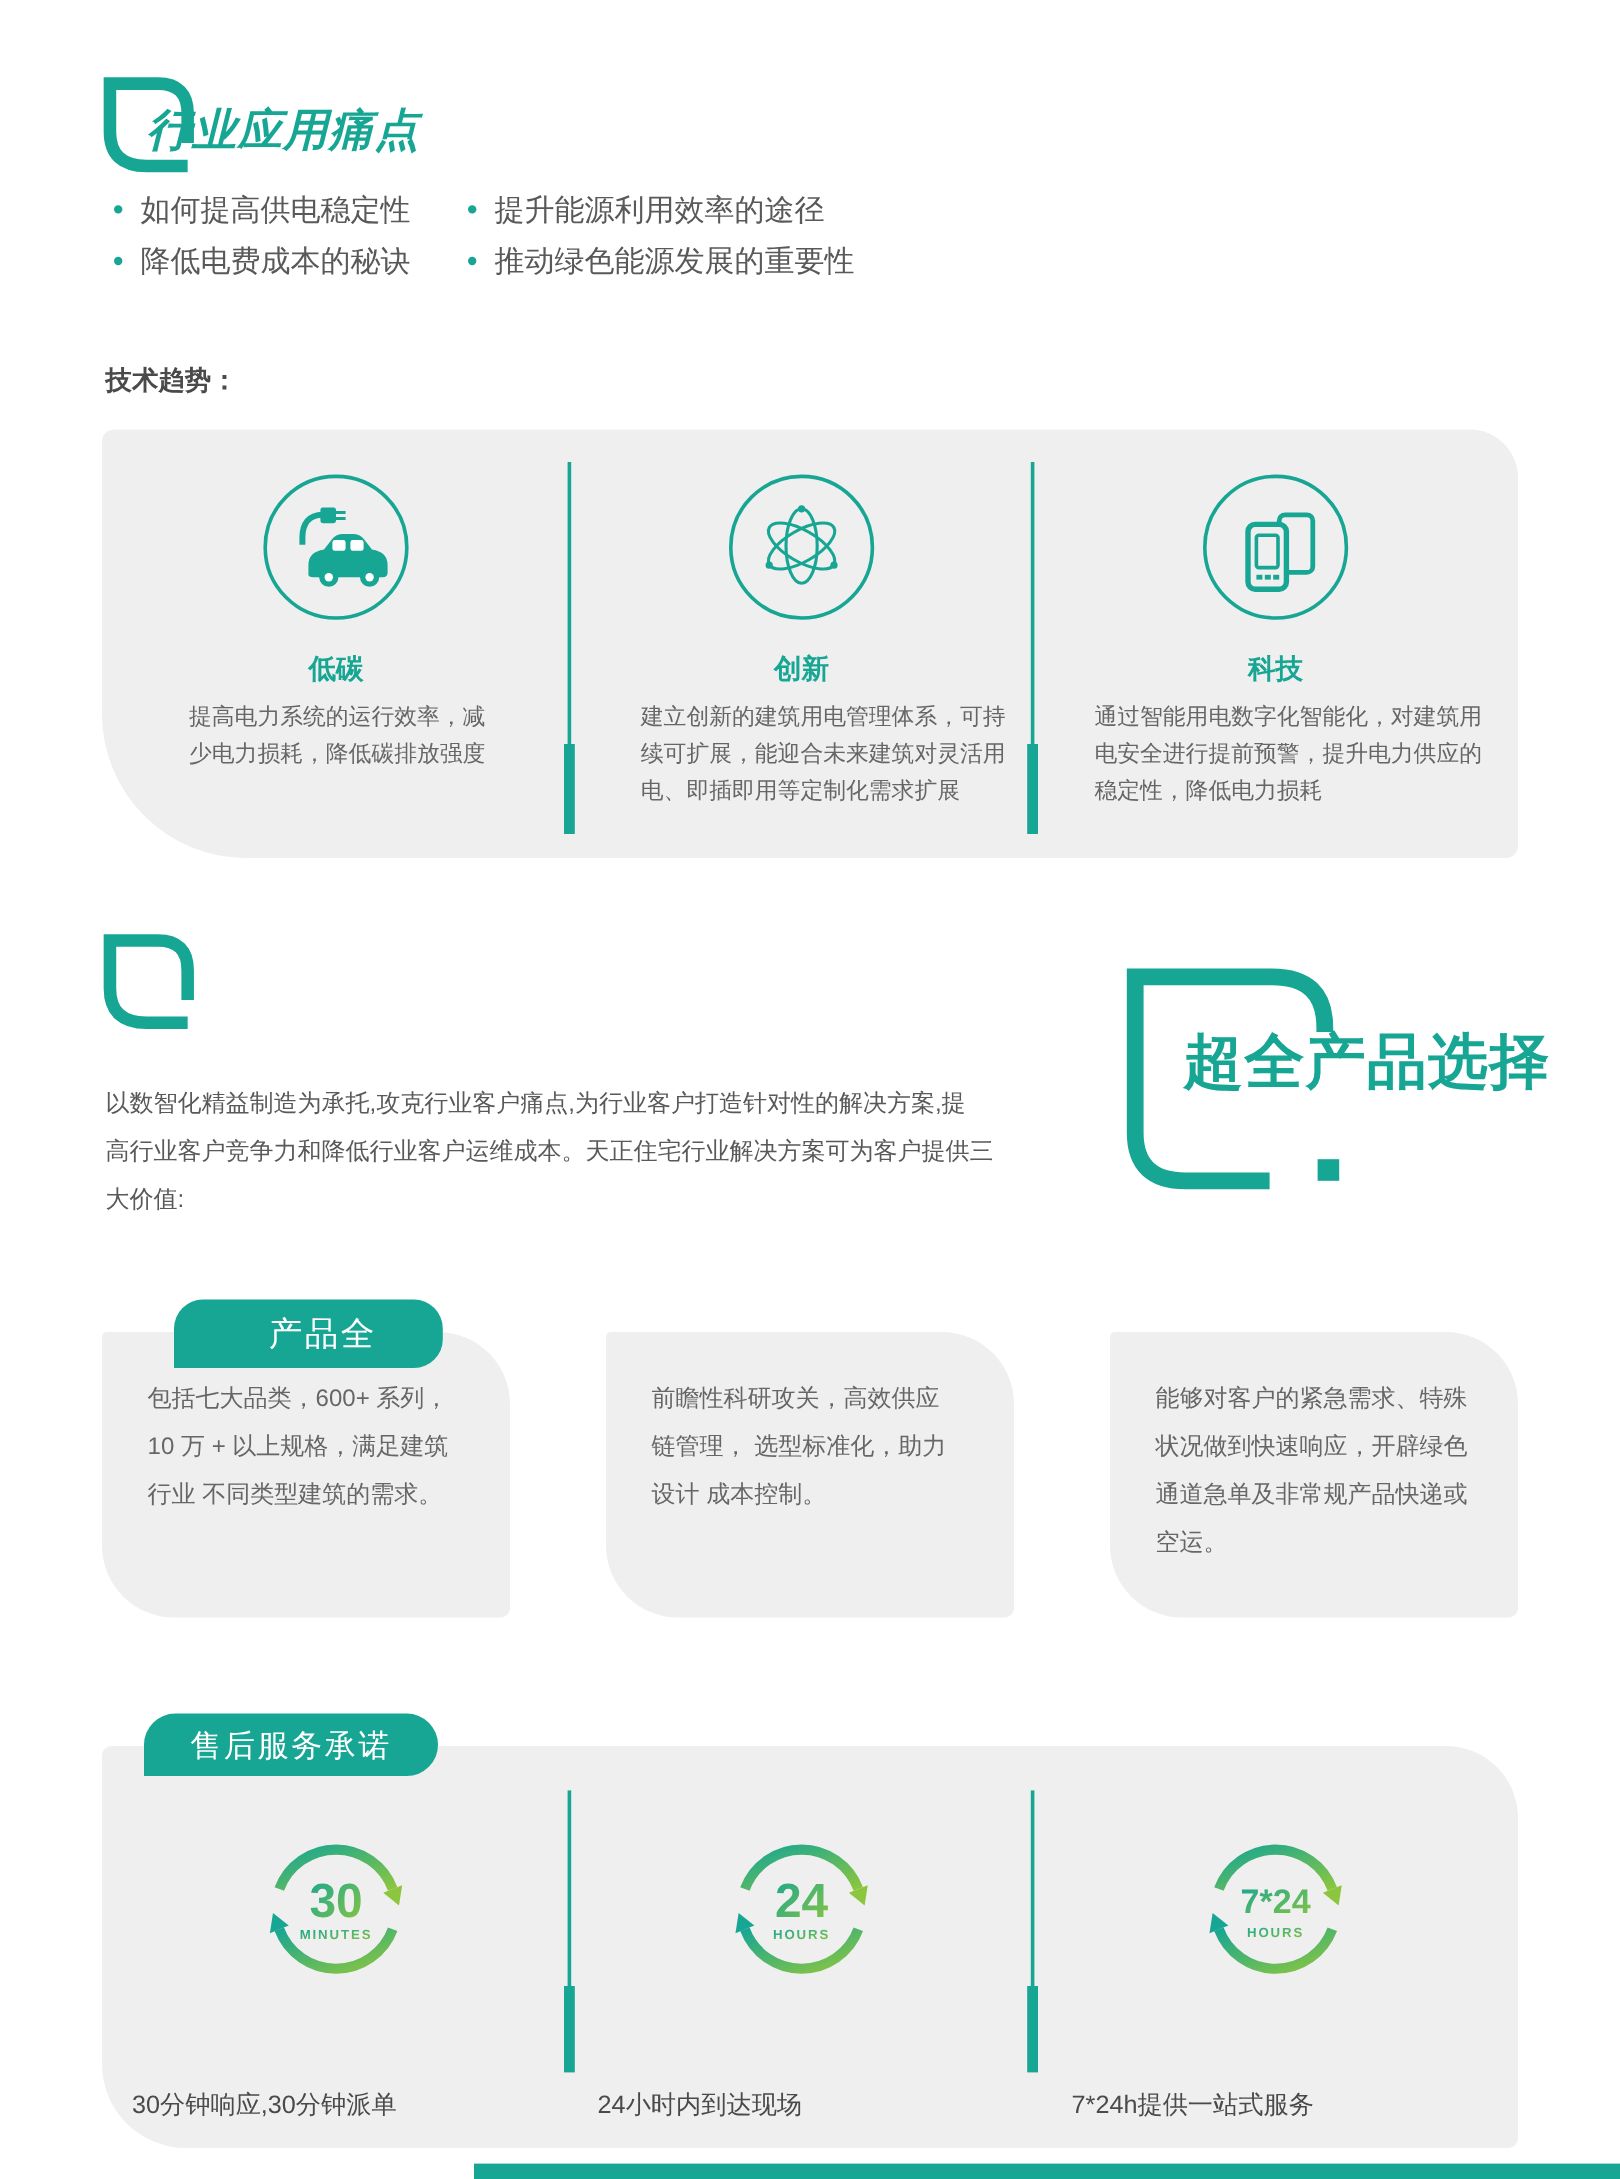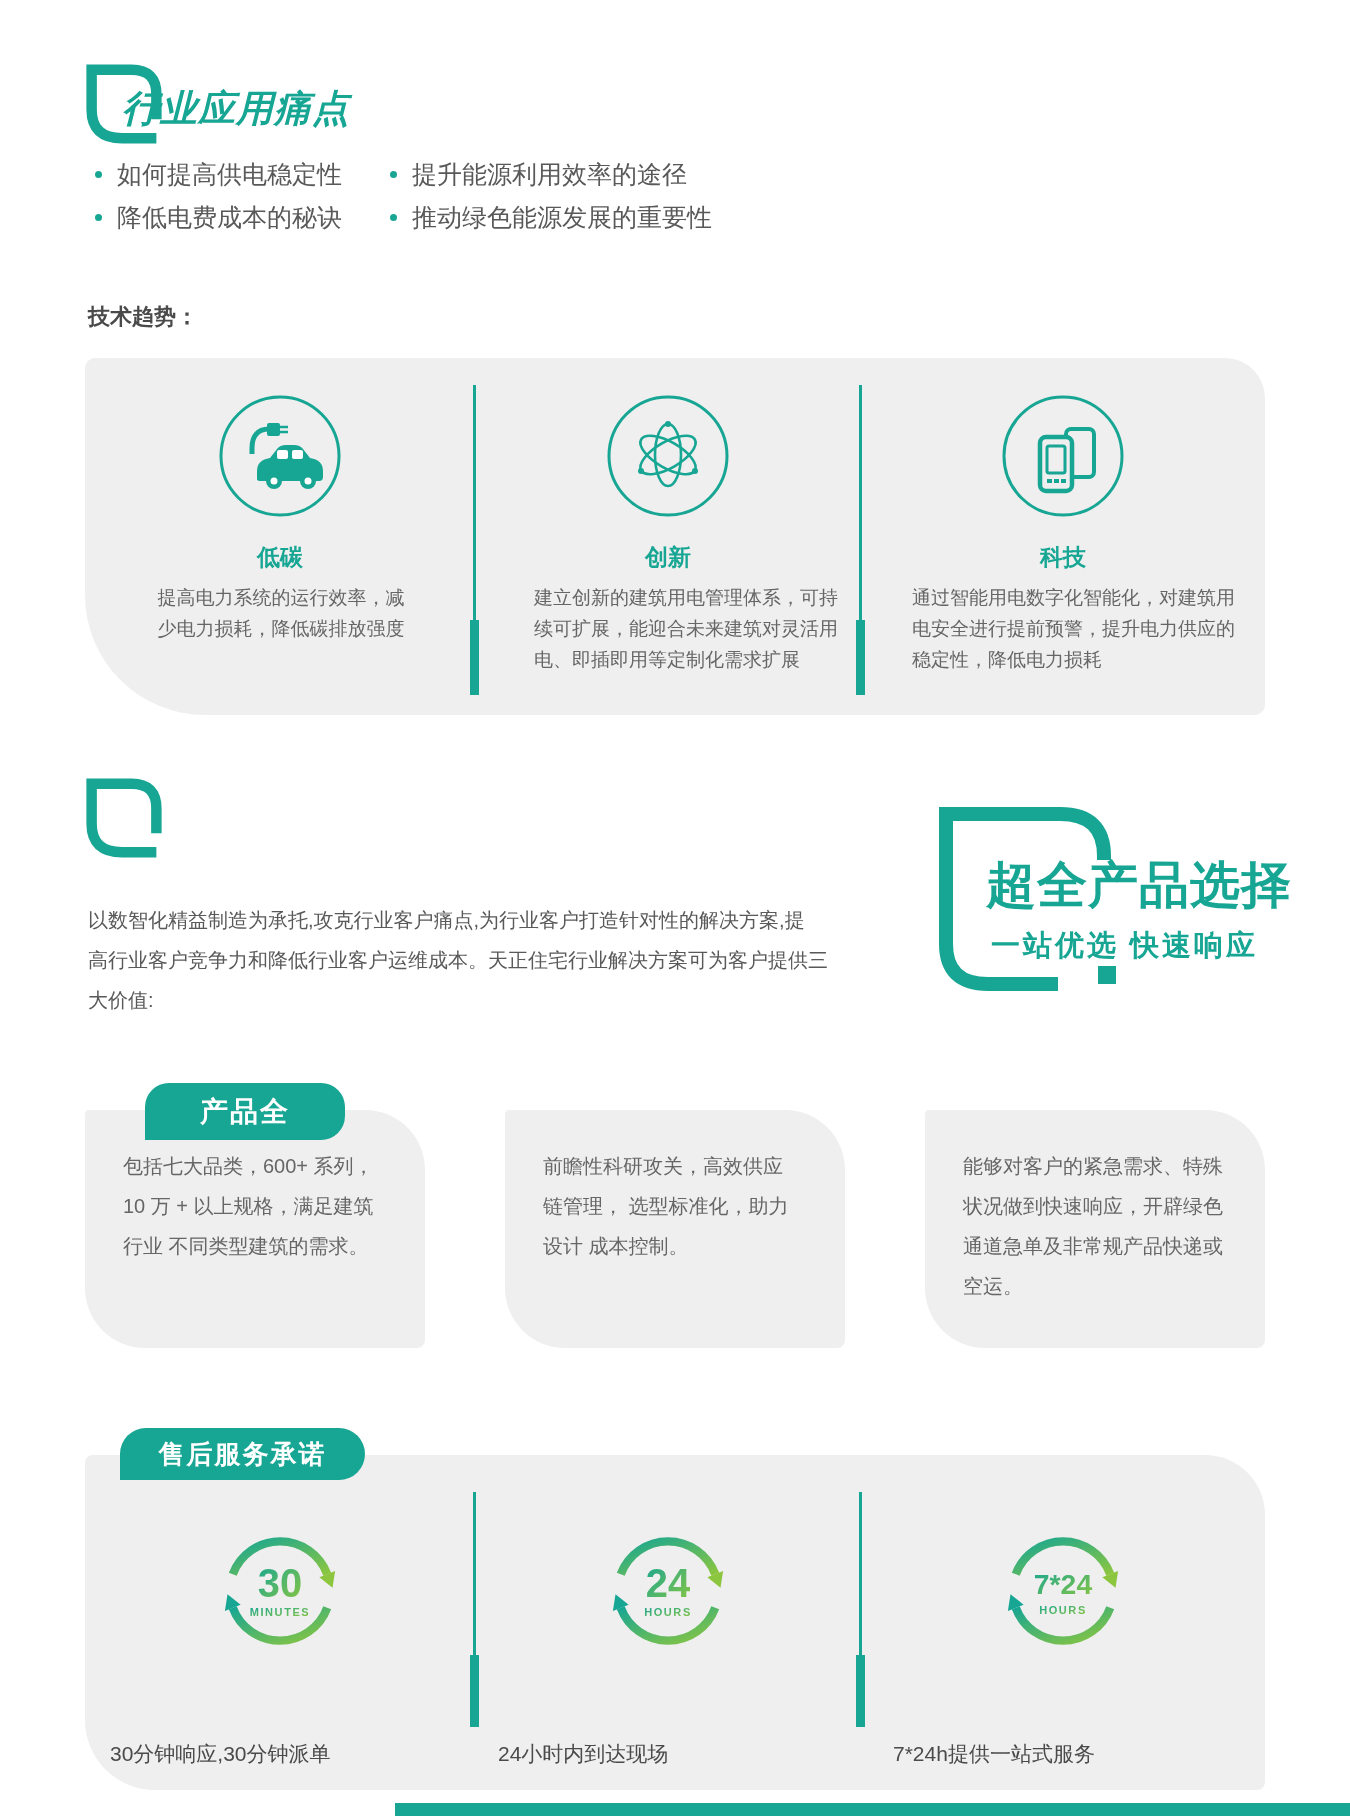--- a/index.html
+++ b/index.html
@@ -21,24 +21,24 @@
   .panel{position:absolute;background:var(--panel);}
   .vline{position:absolute;width:3px;background:var(--teal);}
   .vbar{position:absolute;width:9px;background:var(--teal);}
   .trend-title{position:absolute;font-size:23px;font-weight:bold;color:var(--teal);text-align:center;}
   .trend-desc{position:absolute;font-size:19px;line-height:1.64;color:var(--muted);white-space:pre-line;}
   .paragraph{position:absolute;font-size:20px;line-height:2.0;color:var(--body);white-space:pre-line;}
   .promo-headline{position:absolute;font-size:50px;font-weight:800;color:var(--teal);white-space:nowrap;letter-spacing:1px;}
   .promo-subline{position:absolute;font-size:29px;font-weight:700;color:var(--teal);white-space:nowrap;letter-spacing:3px;}
   .card-body{position:absolute;width:340px;height:238px;background:var(--panel);border-radius:4px 60px 8px 60px;}
   .card-header{position:absolute;width:200px;height:57px;background:var(--teal);border-radius:24px 24px 24px 0;
-               color:#fff;font-size:28px;font-weight:bold;text-align:center;line-height:57px;letter-spacing:2px;}
+               color:#fff;font-size:28px;font-weight:normal;text-align:center;line-height:57px;letter-spacing:2px;padding-left:24px;}
   .card-desc{position:absolute;width:268px;font-size:20px;line-height:2.0;color:var(--muted);white-space:pre-line;}
   .pill{position:absolute;width:245px;height:52px;background:var(--teal);border-radius:26px 26px 26px 0;
-        color:#fff;font-size:26px;font-weight:bold;text-align:center;line-height:52px;letter-spacing:2px;}
+        color:#fff;font-size:26px;font-weight:normal;text-align:center;line-height:52px;letter-spacing:2px;}
   .caption{position:absolute;width:340px;text-align:left;font-size:21px;font-weight:500;color:var(--dark);white-space:nowrap;}
   .bottom-strip{position:absolute;background:var(--teal);}
   svg{display:block;}
 </style>
 </head>
 <body>
 
 <div class="page">
 
   <svg width="0" height="0" style="position:absolute">
@@ -134,21 +134,20 @@
 
   <div class="paragraph" style="left:88px;top:900px;width:760px">以数智化精益制造为承托,攻克行业客户痛点,为行业客户打造针对性的解决方案,提
 高行业客户竞争力和降低行业客户运维成本。天正住宅行业解决方案可为客户提供三
 大价值:</div>
 
   <svg class="abs" style="left:938px;top:806px" width="186" height="186" viewBox="0 0 186 186">
     <path d="M166,54 L166,50 Q166,8 122,8 L8,8 L8,138 Q8,178 50,178 L120,178" fill="none" stroke="#17A693" stroke-width="14"></path>
     <rect x="160" y="160" width="18" height="18" fill="#17A693"></rect>
   </svg>
   <div class="promo-headline" style="left:986px;top:852px">超全产品选择</div>
-  <div class="promo-subline" style="left:991px;top:926px">一站优选  快速响应</div>
 
   <div class="card-body" style="left:85px;top:1110px"></div>
   <div class="card-header" style="left:145px;top:1083px">产品全</div>
   <div class="card-desc" style="left:123px;top:1146px">包括七大品类，600+ 系列，
 10 万 + 以上规格，满足建筑
 行业 不同类型建筑的需求。</div>
 
   <div class="card-body" style="left:505px;top:1110px"></div>
   <div class="card-desc" style="left:543px;top:1146px">前瞻性科研攻关，高效供应
 链管理， 选型标准化，助力

